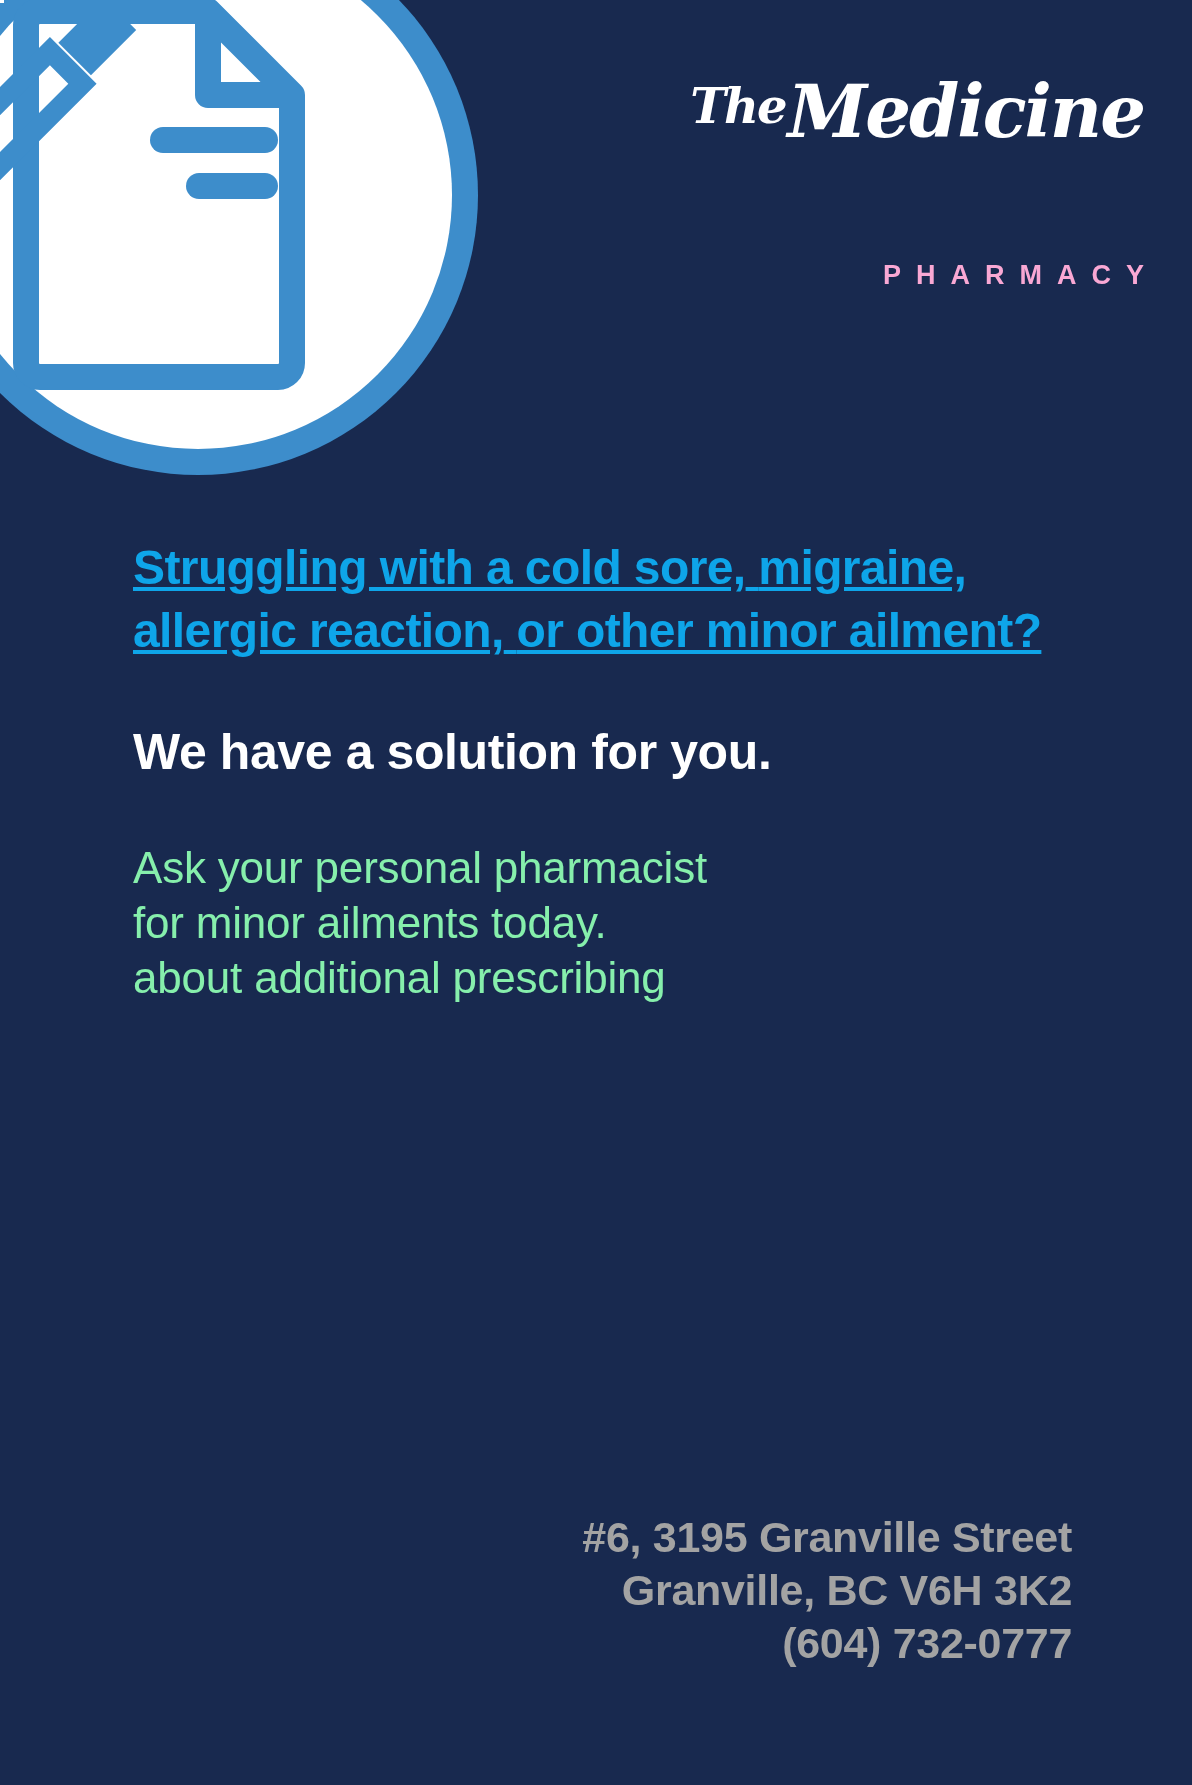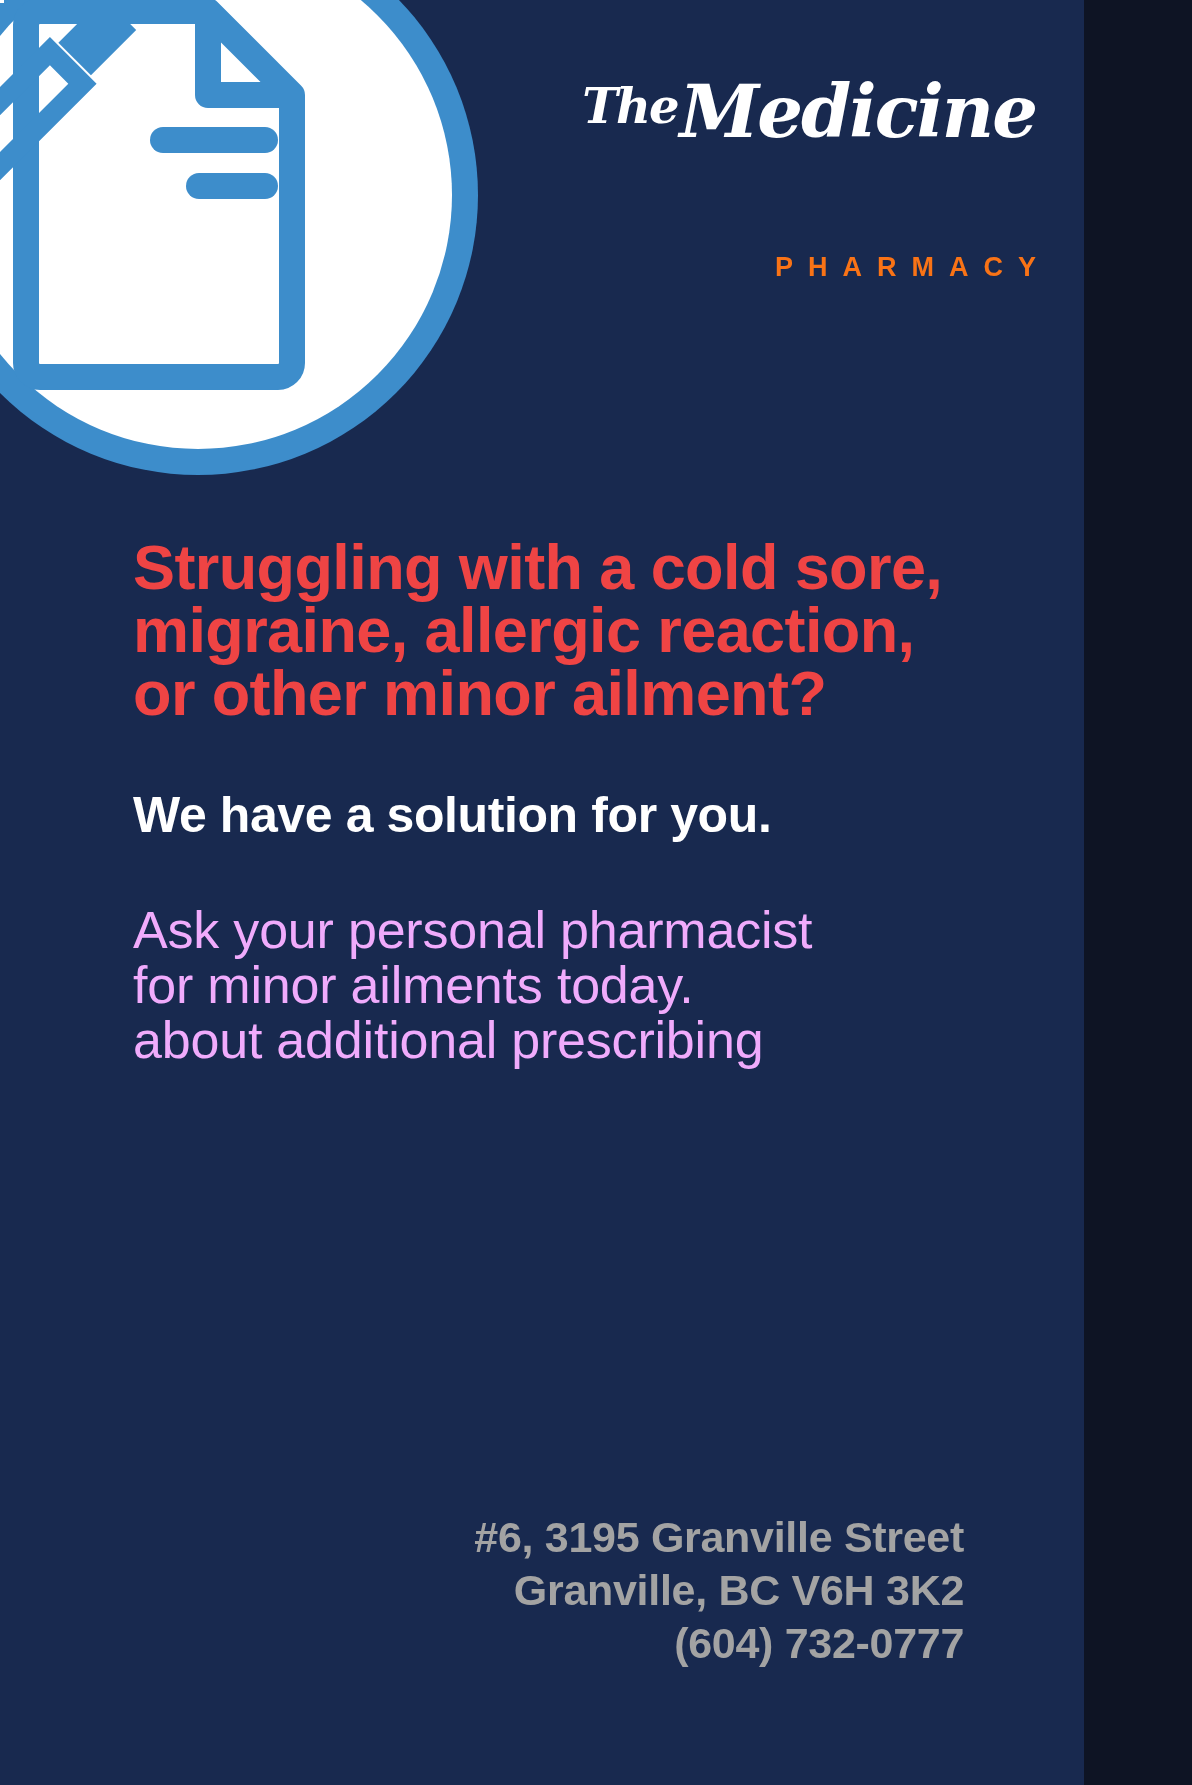--- a/index.html
+++ b/index.html
@@ -3,21 +3,21 @@
 <meta charset="utf-8">
 <title>Poster</title>
 <style>
   html, body {
     margin: 0;
     padding: 0;
     background: #0e1424;
   }
   #poster {
     position: relative;
-    width: 1084px;
+    width: 1192px;
     height: 1785px;
     background: #18294f;
     overflow: hidden;
     font-family: "Liberation Sans", sans-serif;
     -webkit-font-smoothing: antialiased;
   }
 
   
   .badge {
     position: absolute;
@@ -104,59 +104,60 @@
   }
   .mortar {
     display: inline-block;
     width: 54px;
     height: 54px;
     margin-left: 4px;
     margin-bottom: 2px;
   }
   .mortar svg { display: block; width: 100%; height: 100%; }
   .brand-sub {
-    margin-top: 4px;
+    margin-top: 12px;
     font-family: "Liberation Sans", sans-serif;
     font-weight: 700;
     font-size: 27px;
     letter-spacing: 15px;
     margin-right: -15px;
-    color: #f97316;
+    color: #f9a8d4;
   }
 
   
   .copy {
     position: absolute;
     left: 133px;
     top: 536px;
     right: 120px;
   }
   .headline {
-    color: #ef4444;
-    font-family: "Liberation Sans", sans-serif;
-    font-weight: 700;
-    font-size: 63px;
+    color: #0ea5e9;
+    font-family: "Liberation Sans", sans-serif;
+    font-weight: 700;
+    font-size: 48px;
     line-height: 63px;
     letter-spacing: -0.6px;
     margin: 0;
+    text-decoration: underline;
   }
   .subhead {
     color: #ffffff;
     font-family: "Liberation Sans", sans-serif;
     font-weight: 700;
     font-size: 50px;
     line-height: 56px;
     letter-spacing: -0.4px;
     margin: 62px 0 0 0;
   }
   .body-copy {
-    color: #f0abfc;
+    color: #86efac;
     font-family: "Liberation Sans", sans-serif;
     font-weight: 400;
-    font-size: 52px;
+    font-size: 44px;
     line-height: 55px;
     letter-spacing: -0.2px;
     margin: 60px 0 0 0;
   }
   .body-copy .bl { display: block; }
 
   
   .address {
     position: absolute;
     right: 120px;

